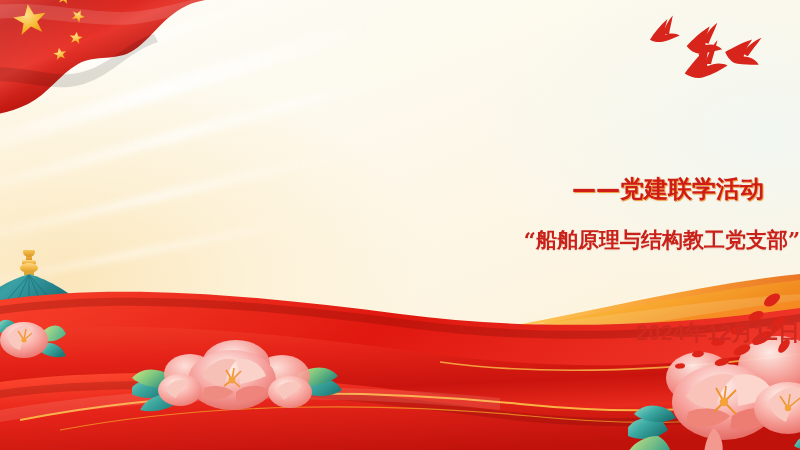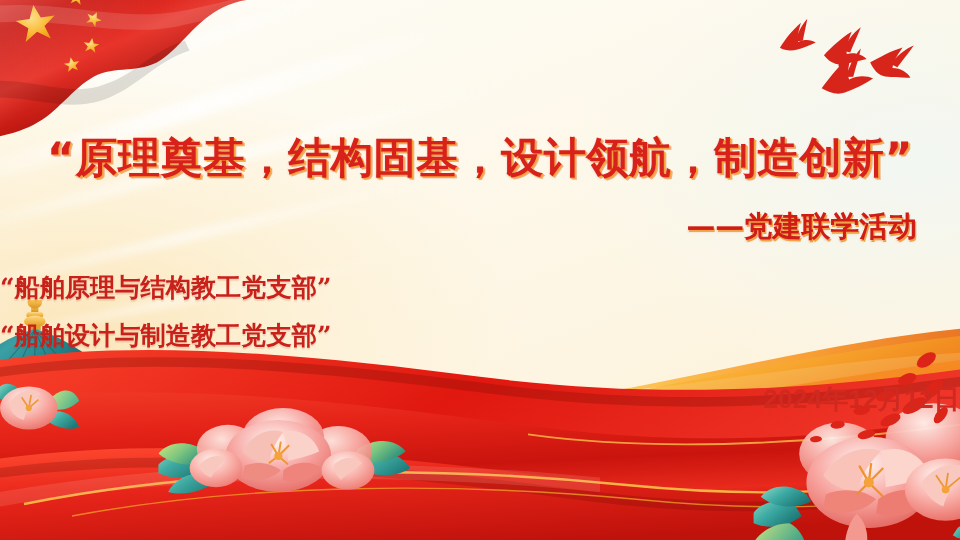--- a/index.html
+++ b/index.html
@@ -57,21 +57,21 @@
   }
   .attribution {
     position:absolute; right:36px; top:173px;
     font-family:"DejaVu Sans", sans-serif;
     font-size:24px; font-weight:bold;
     color:#cf1d16;
     text-shadow:1px 1px 0 #efa348, 0 1px 2px rgba(150,20,10,.16);
     white-space:nowrap;
   }
   .branch {
-    position:absolute; left:0; width:800px; text-align:left;
+    position:absolute; left:0; width:800px; text-align:right;
     font-family:"DejaVu Serif", serif;
     font-size:21px; font-weight:bold;
     color:#c9201a;
     text-shadow:0 1px 1px rgba(160,30,15,.15);
     white-space:nowrap;
   }
   .branch.b1 { top:226px; }
   .branch.b2 { top:266px; }
   .date {
     position:absolute; left:0; top:318px; width:800px; text-align:right;
@@ -621,20 +621,18 @@
         <ellipse cx="82" cy="62" rx="9" ry="4.4" transform="rotate(-24 82 62)"></ellipse>
         <ellipse cx="38" cy="66" rx="6" ry="3.2" transform="rotate(-6 38 66)"></ellipse>
         <ellipse cx="62" cy="74" rx="7.5" ry="3.6" transform="rotate(-14 62 74)"></ellipse>
         <ellipse cx="20" cy="78" rx="5" ry="2.6" transform="rotate(-4 20 78)"></ellipse>
         <ellipse cx="124" cy="58" rx="8" ry="4" transform="rotate(-52 124 58)"></ellipse>
       </g>
     </svg>
   </div>
 
   <div class="text-block">
-    <div class="title">“原理奠基，结构固基，设计领航，制造创新”</div>
     <div class="attribution">——党建联学活动</div>
     <div class="branch b1">“船舶原理与结构教工党支部”</div>
-    <div class="branch b2">“船舶设计与制造教工党支部”</div>
     <div class="date">2024年12月12日</div>
   </div>
 
 </div>
 
 </body></html>

